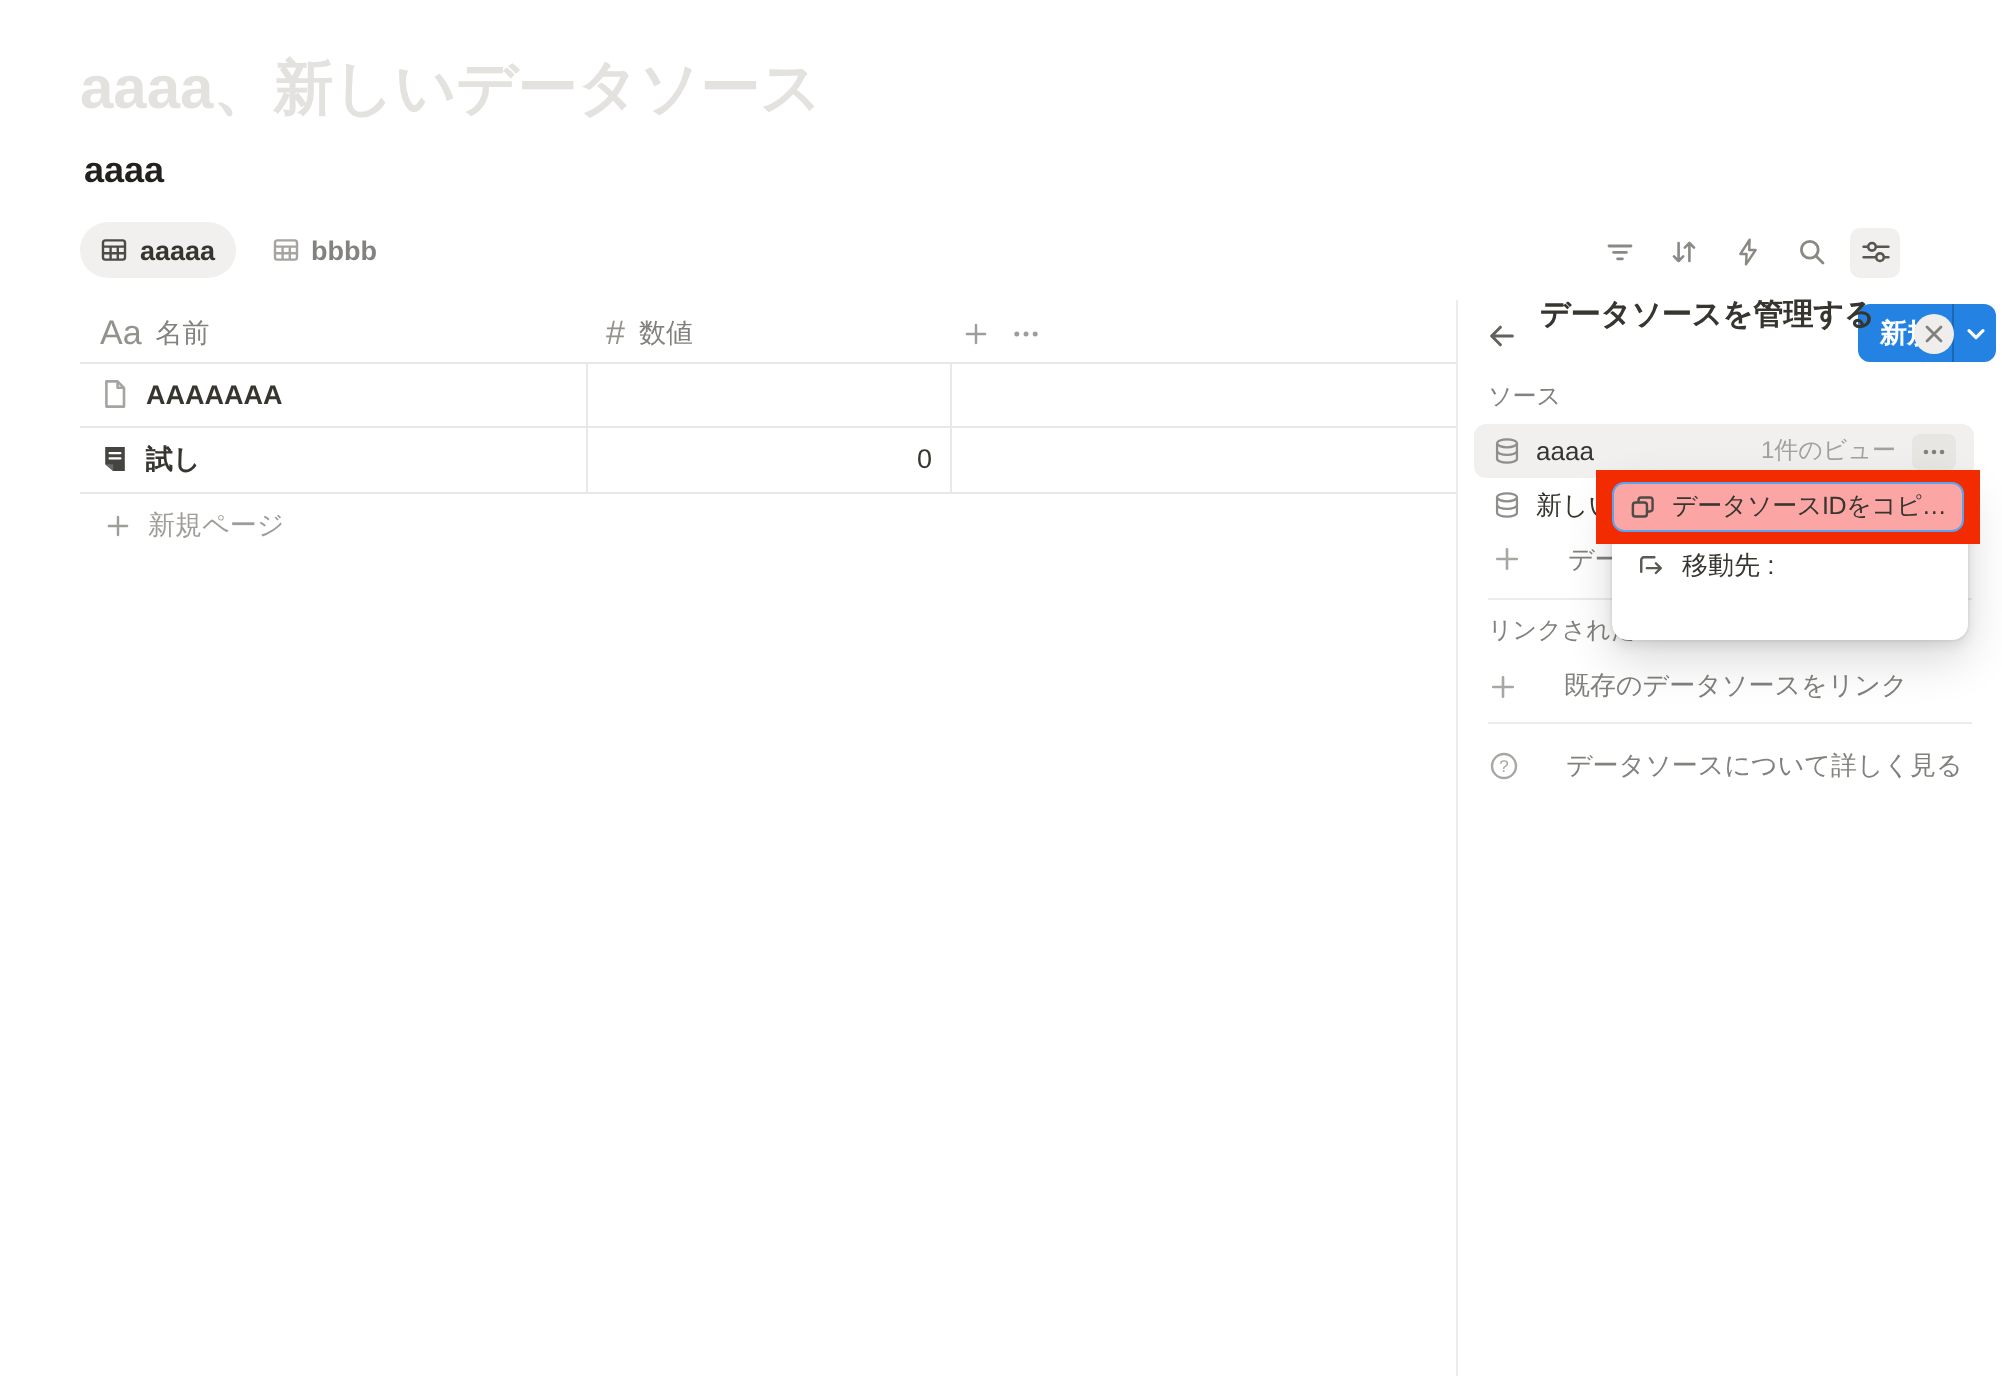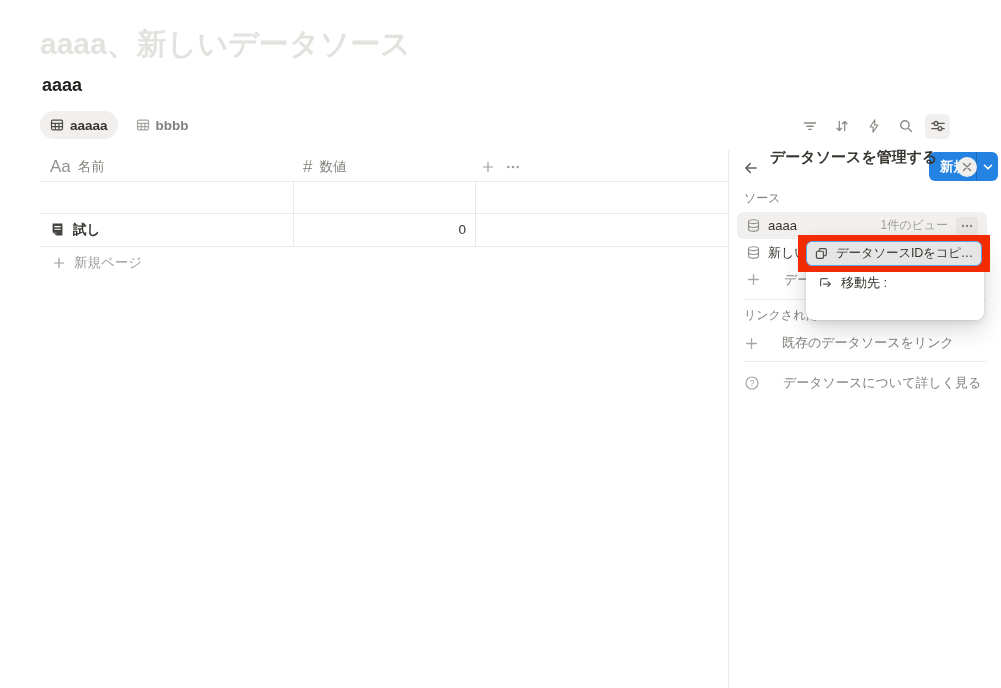--- a/index.html
+++ b/index.html
@@ -51,21 +51,21 @@
   .gray-item{position:absolute;display:flex;align-items:center;gap:23px;font-size:13px;color:#82817D;}
 
   
   .menu{left:806px;top:238px;width:178px;height:82px;background:#fff;border-radius:8px;z-index:5;
         box-shadow:0 0 0 1px rgba(15,15,15,0.04),0 3px 6px rgba(15,15,15,0.08),0 9px 24px rgba(15,15,15,0.16);}
   .menu-item{position:absolute;left:5px;width:168px;height:24px;display:flex;align-items:center;gap:8px;
              padding:0 7px;box-sizing:border-box;font-size:13px;color:#37352F;border-radius:4px;white-space:nowrap;}
 
   
   .annot{left:798px;top:235px;width:192px;height:37px;background:#F22B00;z-index:6;}
-  .annot-inner{position:absolute;left:8px;top:6px;width:176px;height:25px;background:#e5e5e5;
+  .annot-inner{position:absolute;left:8px;top:6px;width:176px;height:25px;background:#fca5a5;
                border:1.5px solid #58A4EE;border-radius:6px;box-sizing:border-box;
                display:flex;align-items:center;gap:7px;padding:0 7px;font-size:12.5px;letter-spacing:-0.2px;
                color:#37352F;white-space:nowrap;overflow:hidden;}
 </style>
 </head>
 <body>
 
 <div class="canvas">
 
   <div class="abs ghost-title">aaaa、新しいデータソース</div>
@@ -155,20 +155,29 @@
         <circle cx="12.6" cy="8" r="1.25"></circle>
     </svg>
   </div>
 
   <div class="hline" style="left:40px;top:181px;width:688px;"></div>
   <div class="hline" style="left:40px;top:213px;width:688px;"></div>
   <div class="hline" style="left:40px;top:246px;width:688px;"></div>
   <div class="vline" style="left:293px;top:181px;height:65px;"></div>
   <div class="vline" style="left:475px;top:181px;height:65px;"></div>
 
+  <div class="cell-name" style="left:50px;top:181px;height:32px;">
+    <span>
+      <svg width="15" height="16" viewBox="0 0 15 16" fill="none" stroke="#A5A49F" stroke-width="1.3" stroke-linejoin="round">
+        <path d="M3.2 1.7h5.6l3.2 3.2v9.4H3.2z"></path>
+          <path d="M8.8 1.7v3.2H12"></path>
+      </svg>
+    </span>
+    <span>AAAAAAA</span>
+  </div>
   <div class="cell-num" style="left:293px;top:181px;width:173px;line-height:32px;"></div>
 
   <div class="cell-name" style="left:50px;top:213px;height:33px;">
     <span>
       <svg width="15" height="15" viewBox="0 0 15 15">
         <path d="M2.6 1.5h9.8v12H6.6l-4-3.4z" fill="#454440"></path>
         <path d="M2.6 10.1h4v3.4z" fill="#6B6964"></path>
         <path d="M4.8 4.6h5.4M4.8 7.2h5.4" stroke="#fff" stroke-width="1.1" stroke-linecap="round"></path>
       </svg>
     </span>

